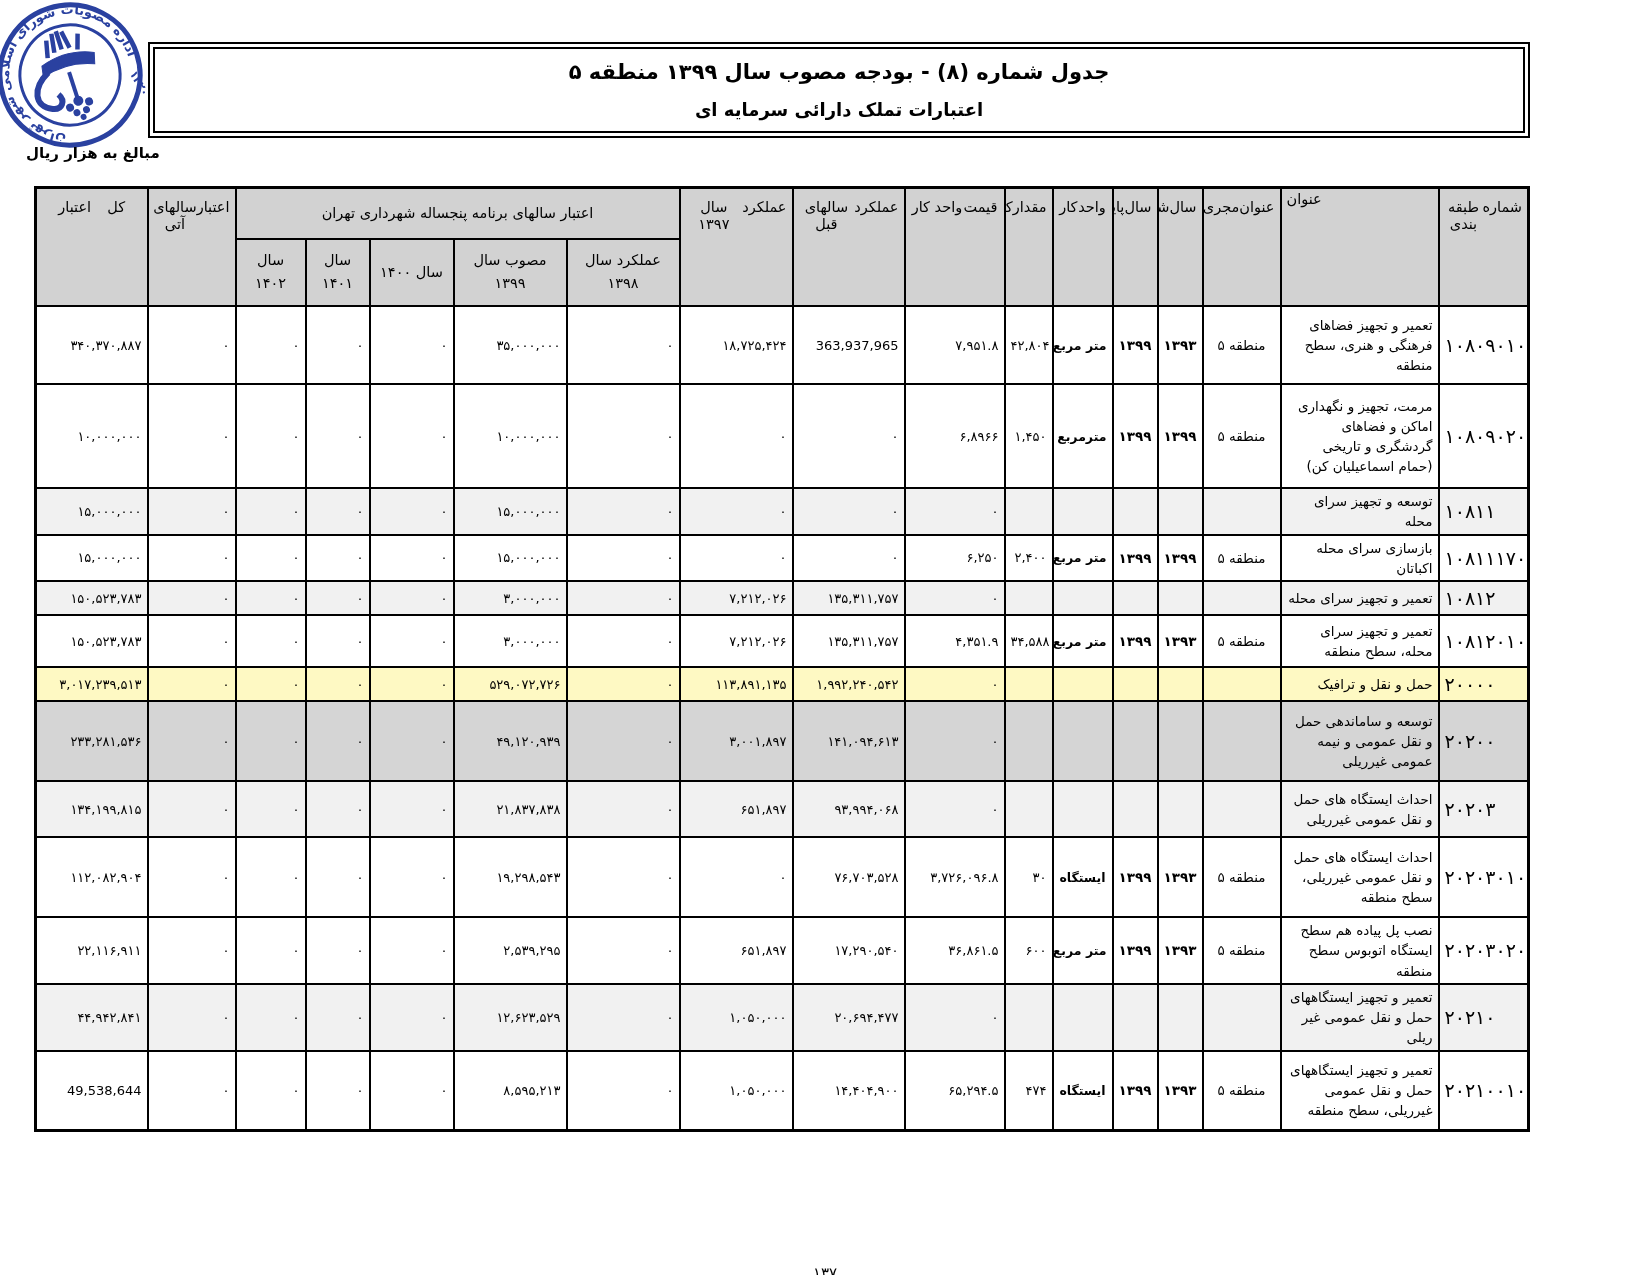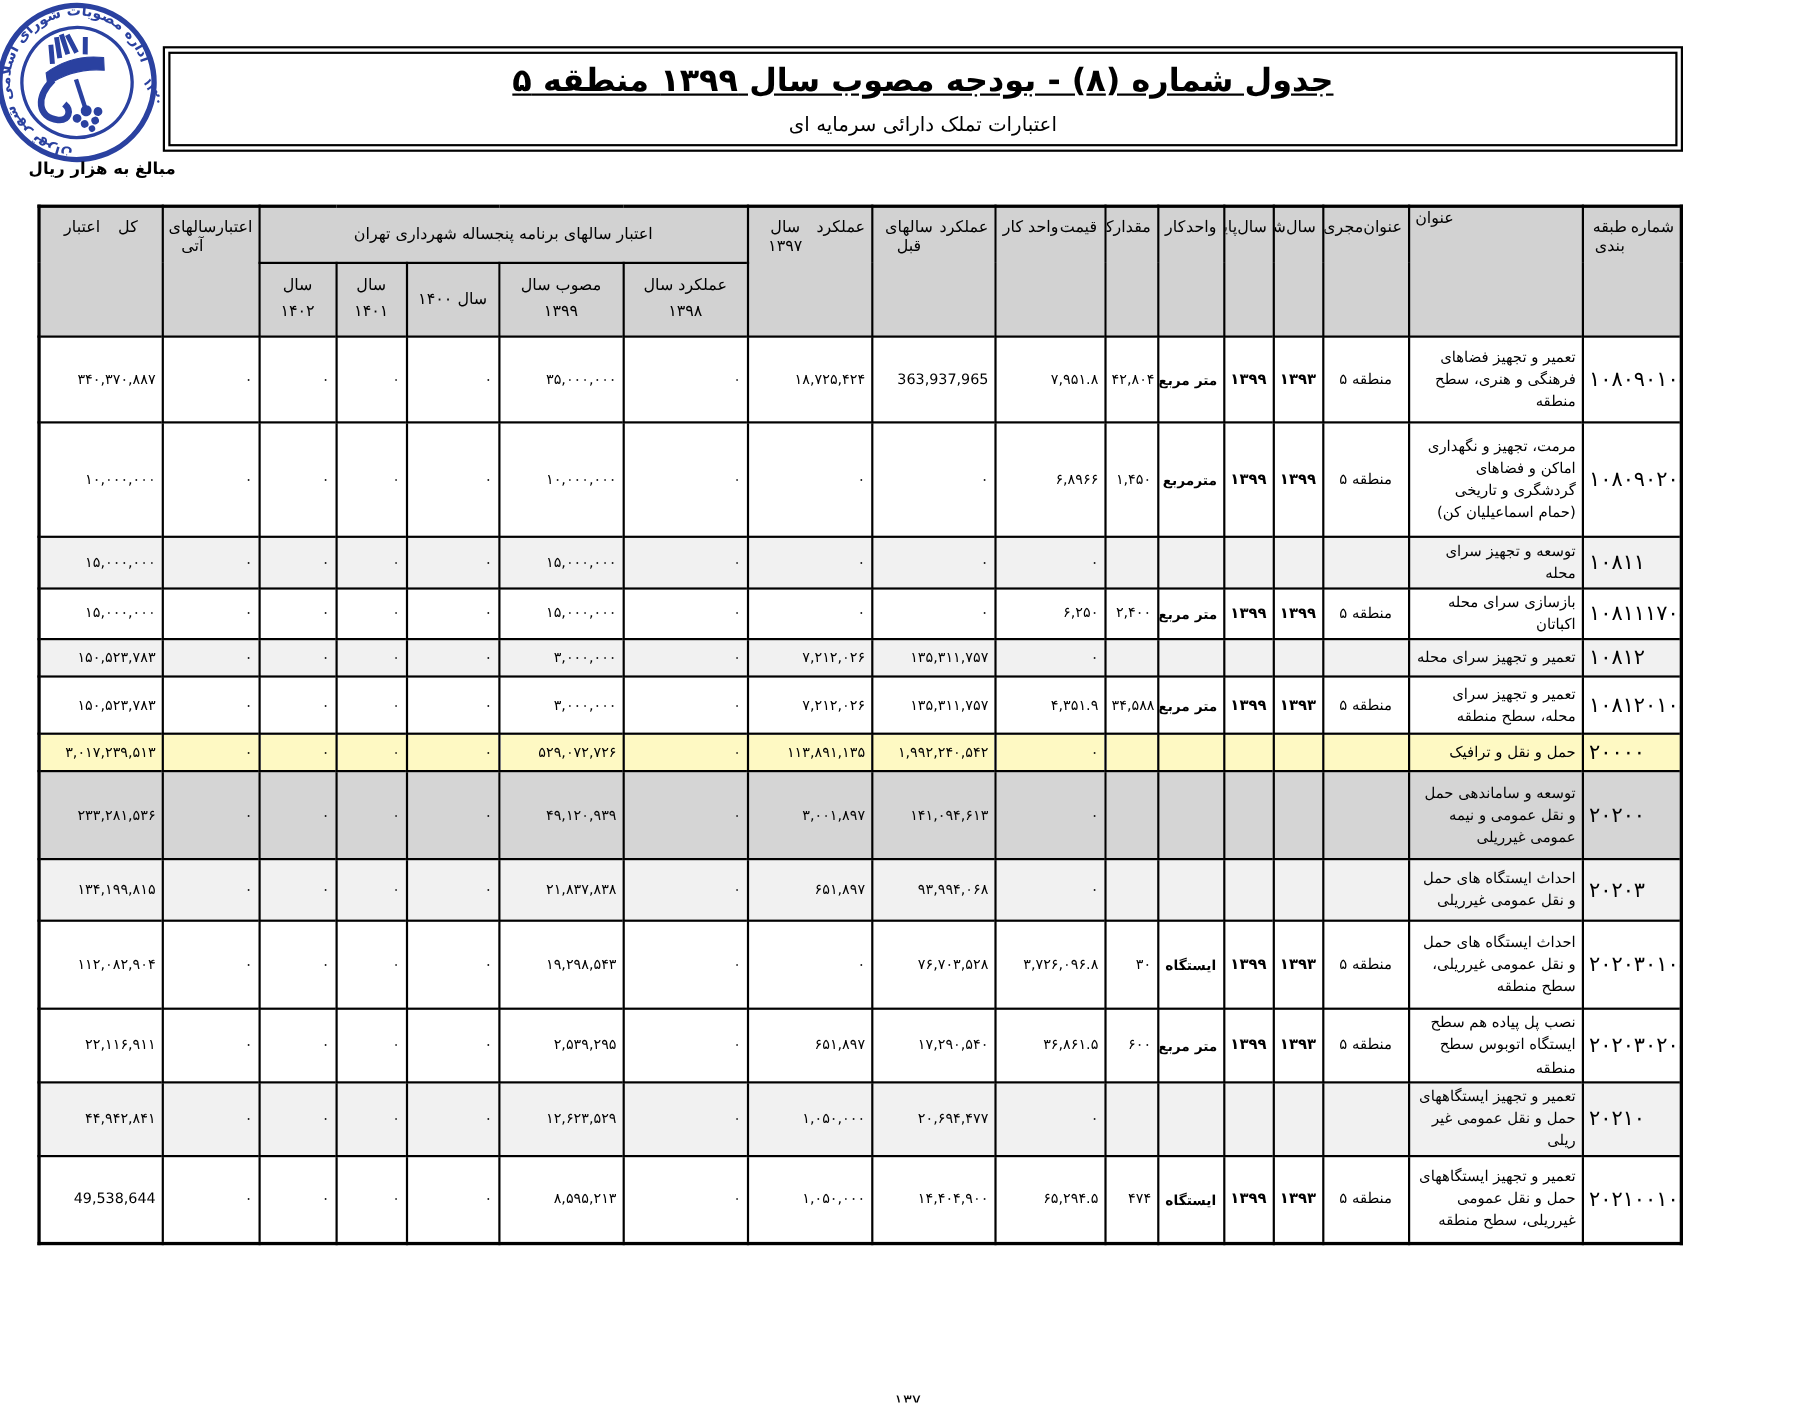--- a/index.html
+++ b/index.html
@@ -11,22 +11,22 @@
   .stamp{position:absolute;left:-6px;top:-4px;width:152px;height:158px;transform:rotate(-18deg);}
   
   .header-box{
     position:absolute;left:148px;top:42px;width:1378px;height:92px;
     border:2px solid #000;direction:rtl;
     display:flex;flex-direction:column;justify-content:space-evenly;align-items:center;
   }
   .header-box::before{
     content:"";position:absolute;inset:3px;border:2px solid #000;pointer-events:none;
   }
-  .header-title1{font-size:29px;font-weight:bold;text-decoration:underline;}
-  .header-title2{font-size:18px;font-weight:normal;}
+  .header-title1{font-size:21px;font-weight:bold;}
+  .header-title2{font-size:18px;font-weight:bold;}
   .amounts-note{position:absolute;right:auto;left:26px;top:144px;font-size:15px;font-weight:bold;direction:rtl;}
   
   .tbl-wrap{position:absolute;left:40px;top:186px;width:1490px;direction:rtl;}
   table.budget{
     width:1490px;border-collapse:collapse;table-layout:fixed;
     border:3px solid #000;font-size:13px;
   }
   table.budget th,table.budget td{
     border:2px solid #000;vertical-align:middle;padding:2px 5px;overflow:hidden;
   }

